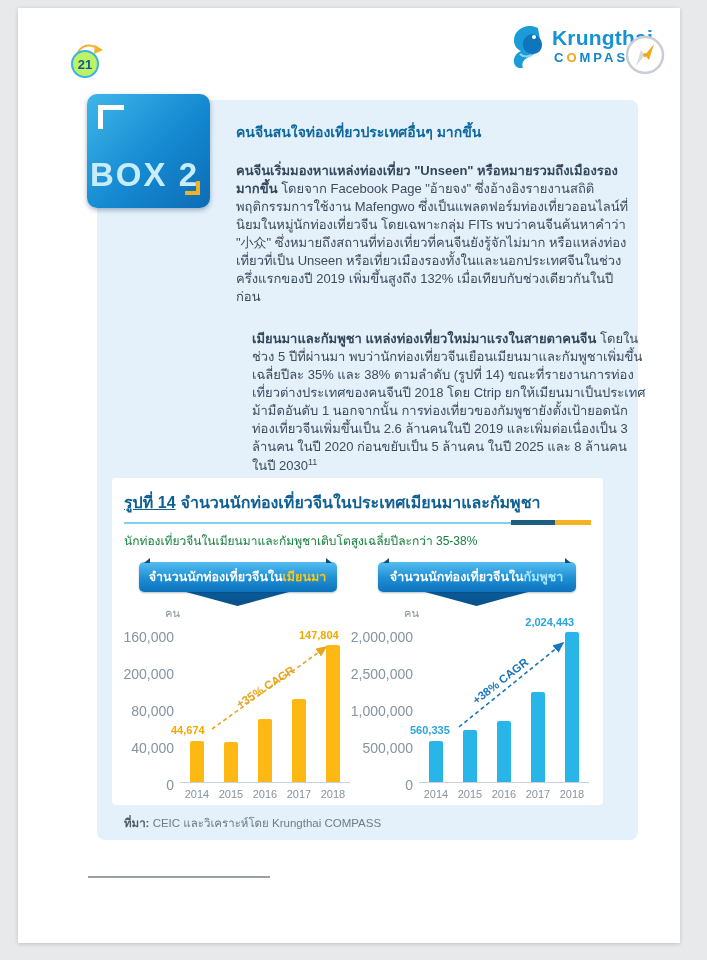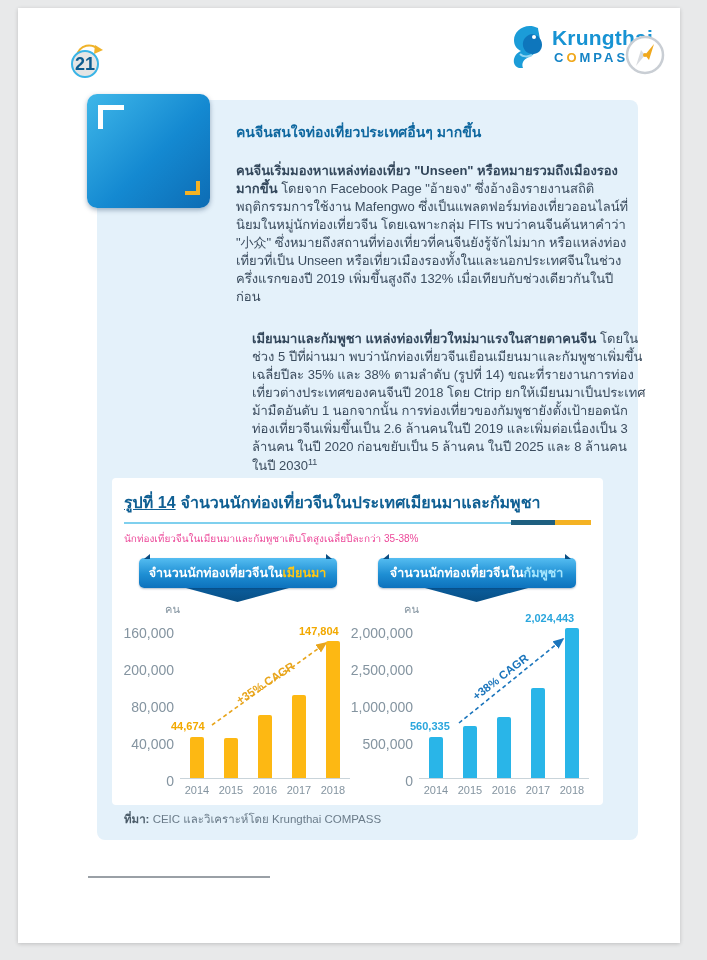--- a/index.html
+++ b/index.html
@@ -10,22 +10,22 @@
     position:relative; overflow:hidden;
   }
   .page {
     position:absolute; left:18px; top:8px; width:662px; height:935px;
     background:#ffffff; box-shadow:0 1px 4px rgba(0,0,0,.18);
   }
   
   .pagenum { position:absolute; left:53px; top:36px; width:34px; height:34px; }
   .pagenum .circ {
     position:absolute; left:0; top:6px; width:28px; height:28px; border-radius:50%;
-    border:2px solid #3ab4e6; color:#0d5c8f; font-weight:bold; font-size:18px;
-    display:flex; align-items:center; justify-content:center; background:#e5e5e5;
+    border:2px solid #3ab4e6; color:#0d5c8f; font-weight:bold; font-size:13px;
+    display:flex; align-items:center; justify-content:center; background:#bef264;
   }
   .pagenum svg { position:absolute; left:2px; top:-2px; }
   .logo { position:absolute; right:22px; top:10px; width:150px; height:58px; }
   .logo .bird { position:absolute; left:0; top:6px; }
   .logo .brand { position:absolute; left:44px; top:8px; font-size:21px; font-weight:bold; color:#1793d3; letter-spacing:.2px; }
   .logo .compass-word { position:absolute; left:46px; top:32px; font-size:13px; font-weight:bold; color:#1584c6; letter-spacing:3px; }
   .logo .compass-word .o-gold { color:#f0a81c; }
   .logo .dial { position:absolute; right:-8px; top:16px; }
   
   .box-badge {
@@ -54,21 +54,21 @@
   .fig-card {
     position:absolute; left:15px; top:378px; width:491px; height:327px;
     background:#ffffff; border-radius:4px; padding:12px 12px 8px 12px;
   }
   .fig-head { font-size:16px; font-weight:bold; color:#0f5f93; white-space:nowrap; }
   .fig-head .fig-no { text-decoration:underline; margin-right:5px; }
   .fig-rule { display:flex; align-items:center; margin-top:5px; }
   .fig-rule .seg-light { flex:1; height:2px; background:#7fd0ee; }
   .fig-rule .seg-dark { width:44px; height:5px; background:#1e5f80; }
   .fig-rule .seg-gold { width:36px; height:5px; background:#f4b223; }
-  .fig-sub { margin-top:6px; font-size:10px; color:#ec4899; }
+  .fig-sub { margin-top:6px; font-size:12px; color:#15803d; }
   .charts { display:flex; gap:12px; margin-top:12px; }
   .panel { width:227px; position:relative; }
   
   .ribbon-wrap { position:relative; width:198px; margin:0 auto; height:30px; }
   .ribbon-tail { position:absolute; left:10%; right:10%; top:14px; height:30px; z-index:0;
     background:linear-gradient(180deg,#0d6db6,#084f85);
     clip-path:polygon(0 0,100% 0,100% 28%,50% 100%,0 28%); }
   .ribbon-bar { position:relative; z-index:1; height:30px; border-radius:5px;
     background:linear-gradient(180deg,#55bdf1 0%,#1e8ed3 55%,#0d72bd 100%);
     display:flex; align-items:center; justify-content:center;
@@ -125,20 +125,21 @@
     <svg class="dial" width="42" height="42" viewBox="0 0 42 42">
       <circle cx="21" cy="21" r="18" fill="#ffffff" stroke="#c9ced4" stroke-width="2.5"></circle>
       <polygon points="21,21 30,10 25,26" fill="#f0a81c"></polygon>
       <polygon points="21,21 12,32 17,16" fill="#d8dbdf"></polygon>
       <circle cx="21" cy="21" r="2" fill="#f0a81c"></circle>
     </svg>
   </div>
 
   <div class="box-badge">
     <div class="bracket-tl"></div>
+    <div class="label">BOX 2</div>
     <div class="bracket-br"></div>
   </div>
 
   <div class="blue-box">
     <div class="box-title">คนจีนสนใจท่องเที่ยวประเทศอื่นๆ มากขึ้น</div>
 
     <p class="para para-1"><b>คนจีนเริ่มมองหาแหล่งท่องเที่ยว "Unseen" หรือหมายรวมถึงเมืองรองมากขึ้น</b><span> โดยจาก Facebook Page "อ้ายจง" ซึ่งอ้างอิงรายงานสถิติพฤติกรรมการใช้งาน Mafengwo ซึ่งเป็นแพลตฟอร์มท่องเที่ยวออนไลน์ที่นิยมในหมู่นักท่องเที่ยวจีน โดยเฉพาะกลุ่ม FITs พบว่าคนจีนค้นหาคำว่า "小众" ซึ่งหมายถึงสถานที่ท่องเที่ยวที่คนจีนยังรู้จักไม่มาก หรือแหล่งท่องเที่ยวที่เป็น Unseen หรือเที่ยวเมืองรองทั้งในและนอกประเทศจีนในช่วงครึ่งแรกของปี 2019 เพิ่มขึ้นสูงถึง 132% เมื่อเทียบกับช่วงเดียวกันในปีก่อน</span></p>
 
     <p class="para para-2"><b>เมียนมาและกัมพูชา แหล่งท่องเที่ยวใหม่มาแรงในสายตาคนจีน</b><span> โดยในช่วง 5 ปีที่ผ่านมา พบว่านักท่องเที่ยวจีนเยือนเมียนมาและกัมพูชาเพิ่มขึ้นเฉลี่ยปีละ 35% และ 38% ตามลำดับ (รูปที่ 14) ขณะที่รายงานการท่องเที่ยวต่างประเทศของคนจีนปี 2018 โดย Ctrip ยกให้เมียนมาเป็นประเทศม้ามืดอันดับ 1 นอกจากนั้น การท่องเที่ยวของกัมพูชายังตั้งเป้ายอดนักท่องเที่ยวจีนเพิ่มขึ้นเป็น 2.6 ล้านคนในปี 2019 และเพิ่มต่อเนื่องเป็น 3 ล้านคน ในปี 2020 ก่อนขยับเป็น 5 ล้านคน ในปี 2025 และ 8 ล้านคน ในปี 2030</span><sup>11</sup></p>
 

